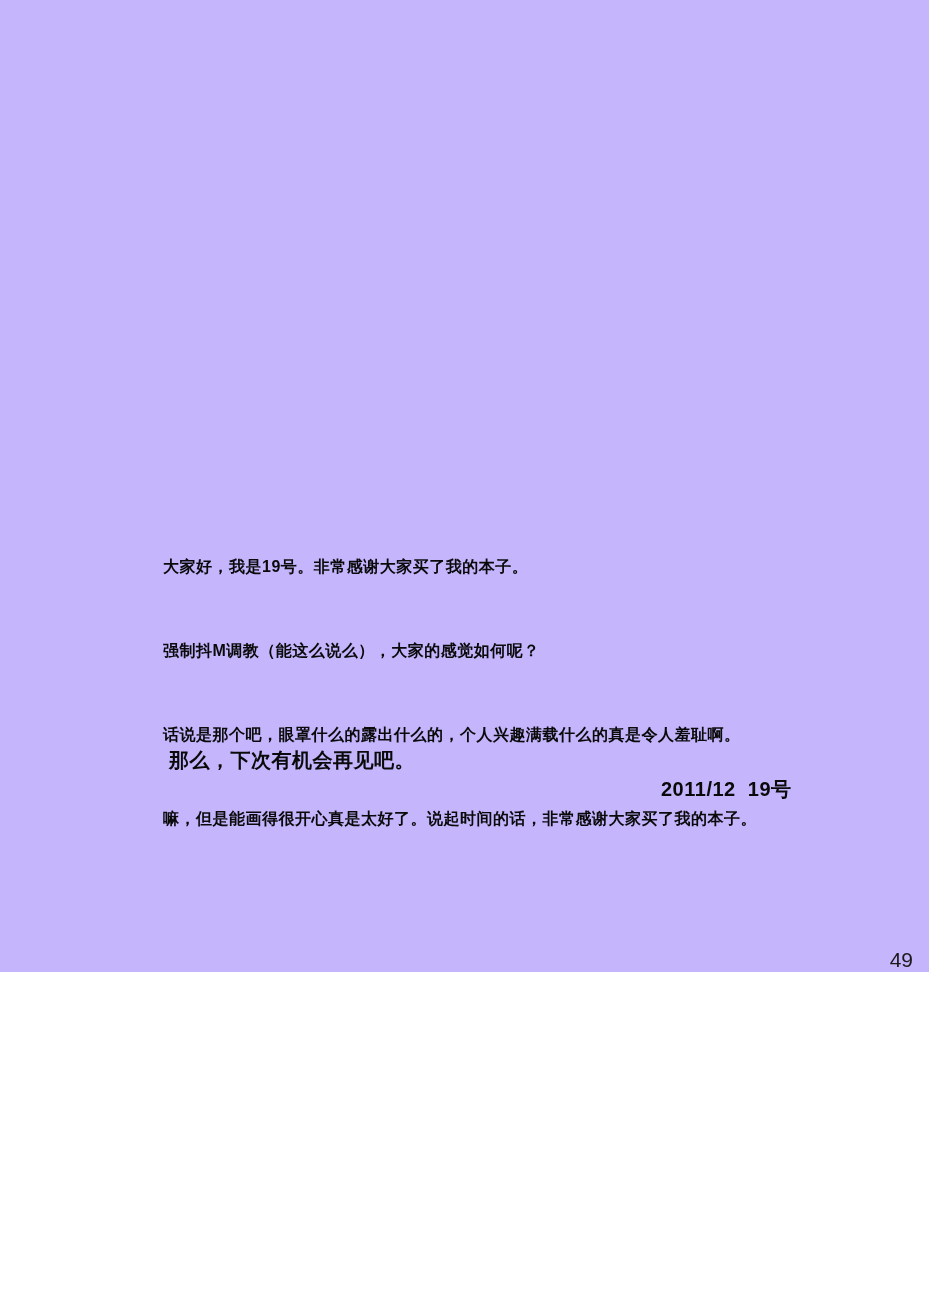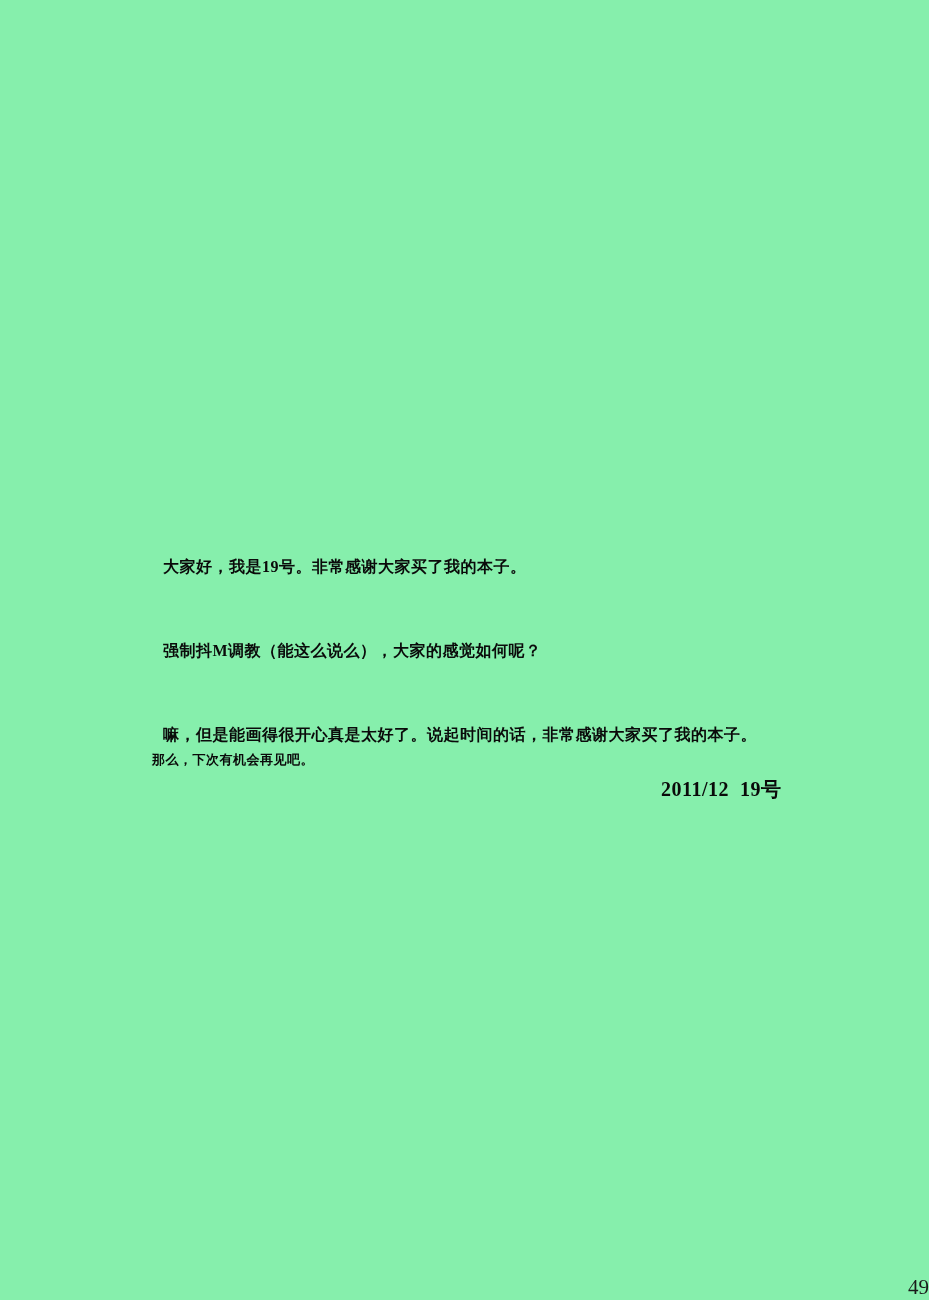--- a/index.html
+++ b/index.html
@@ -3,77 +3,78 @@
 <meta charset="utf-8">
 <style>
   html, body {
     margin: 0;
     padding: 0;
     background: #ffffff;
   }
   .page {
     position: relative;
     width: 929px;
-    height: 1300px;
-    background: #86efac;
+    height: 972px;
+    background: #c4b5fd;
     overflow: hidden;
-    font-family: Liberation Serif, serif;
+    font-family: Liberation Sans, sans-serif;
     color: #0a0a0a;
   }
   .afterword-block {
     position: absolute;
     left: 163px;
     top: 497px;
     font-size: 16px;
     line-height: 28px;
     font-weight: bold;
     letter-spacing: 0.5px;
     white-space: pre;
     color: #0a0a0a;
   }
   .closing-block {
     position: absolute;
-    left: 152px;
+    left: 169px;
     top: 690px;
-    font-size: 13px;
+    font-size: 20px;
     line-height: 28px;
     font-weight: bold;
     letter-spacing: 0.5px;
     white-space: pre;
     color: #0a0a0a;
   }
   .date-line {
     position: absolute;
     left: 661px;
     top: 778px;
     font-size: 20px;
     line-height: 22px;
     font-weight: bold;
     letter-spacing: 0.5px;
     white-space: pre;
     color: #0a0a0a;
   }
   .page-number {
     position: absolute;
-    right: 0px;
+    right: 16px;
     bottom: 2px;
     font-size: 21px;
     line-height: 21px;
     font-weight: 500;
     color: #1a1a1a;
   }
 </style>
 </head>
 <body>
 
 <div class="page">
 
   <div class="afterword-block">
     <div>大家好，我是19号。非常感谢大家买了我的本子。</div>
     <div>强制抖M调教（能这么说么），大家的感觉如何呢？</div>
+    <div>话说是那个吧，眼罩什么的露出什么的，个人兴趣满载什么的真是令人羞耻啊。</div>
     <div>嘛，但是能画得很开心真是太好了。说起时间的话，非常感谢大家买了我的本子。</div>
   </div>
 
   <div class="closing-block">
     <div>那么，下次有机会再见吧。</div>
   </div>
 
   <div class="date-line">2011/12  19号</div>
 
   <div class="page-number">49</div>

